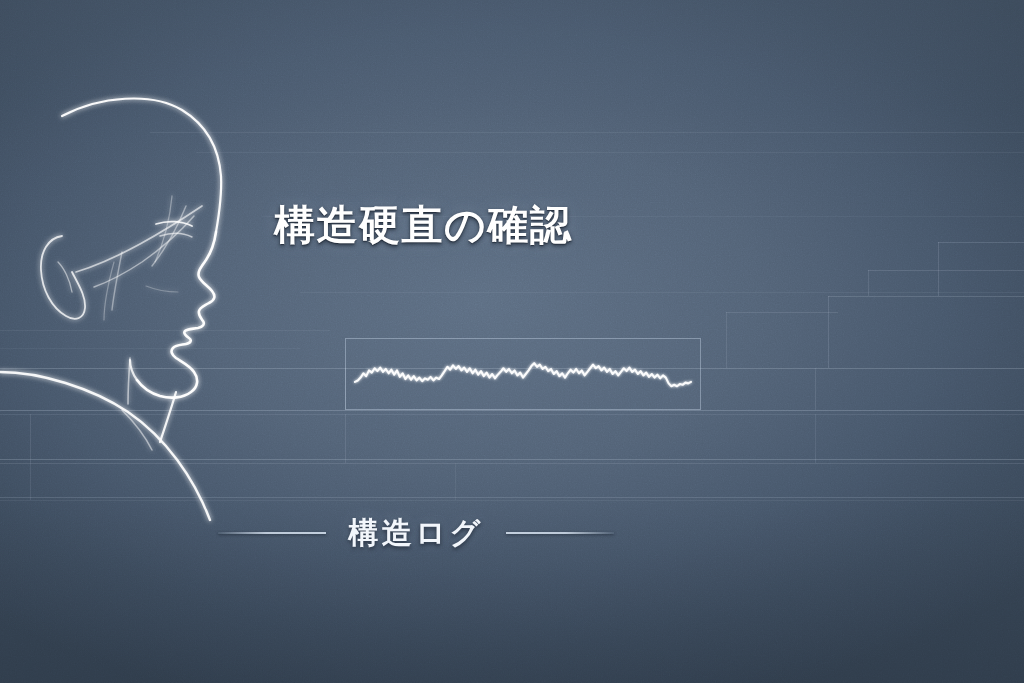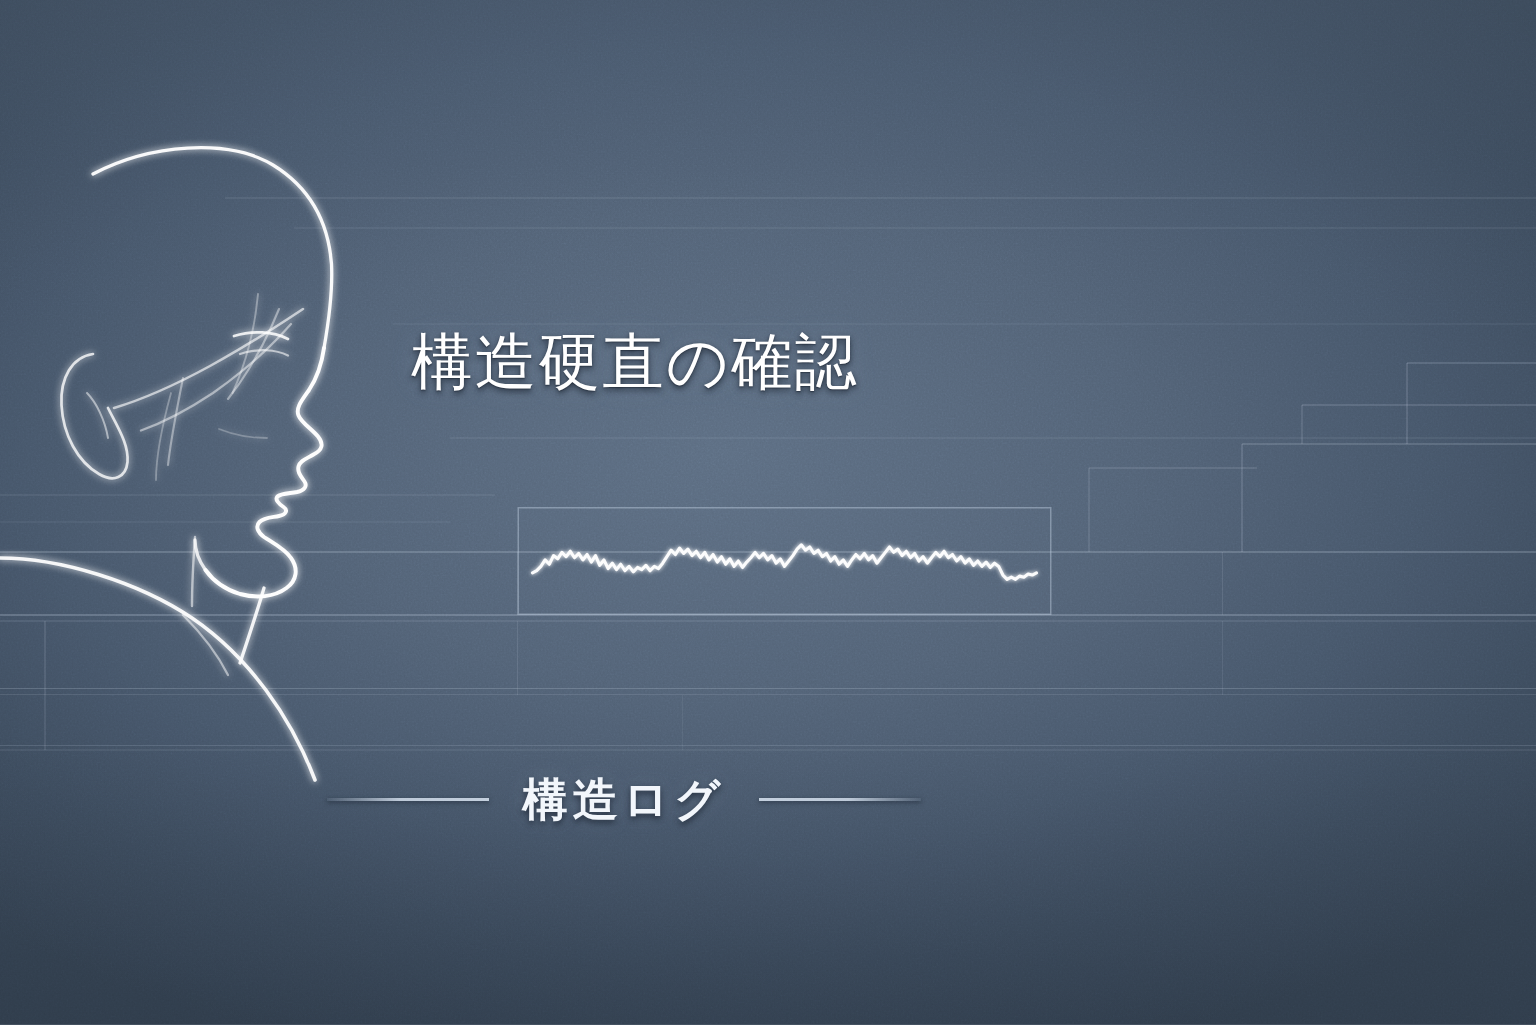--- a/index.html
+++ b/index.html
@@ -64,29 +64,28 @@
     height: 683px;
     pointer-events: none;
   }
 
   
   .title {
     position: absolute;
     left: 274px;
     top: 198px;
     font-size: 41px;
-    font-weight: 400;
+    font-weight: 700;
     letter-spacing: 1.5px;
     color: #ffffff;
     text-shadow:
       0 2px 4px rgba(18,26,38,0.72),
       0 1px 1px rgba(18,26,38,0.55),
       0 0 16px rgba(190,210,235,0.22);
     white-space: nowrap;
-    margin-top: 16px;
   }
 
   
   .wave-panel {
     position: absolute;
     left: 345px;
     top: 338px;
     width: 356px;
     height: 72px;
     border: 1px solid rgba(206,221,238,0.40);

